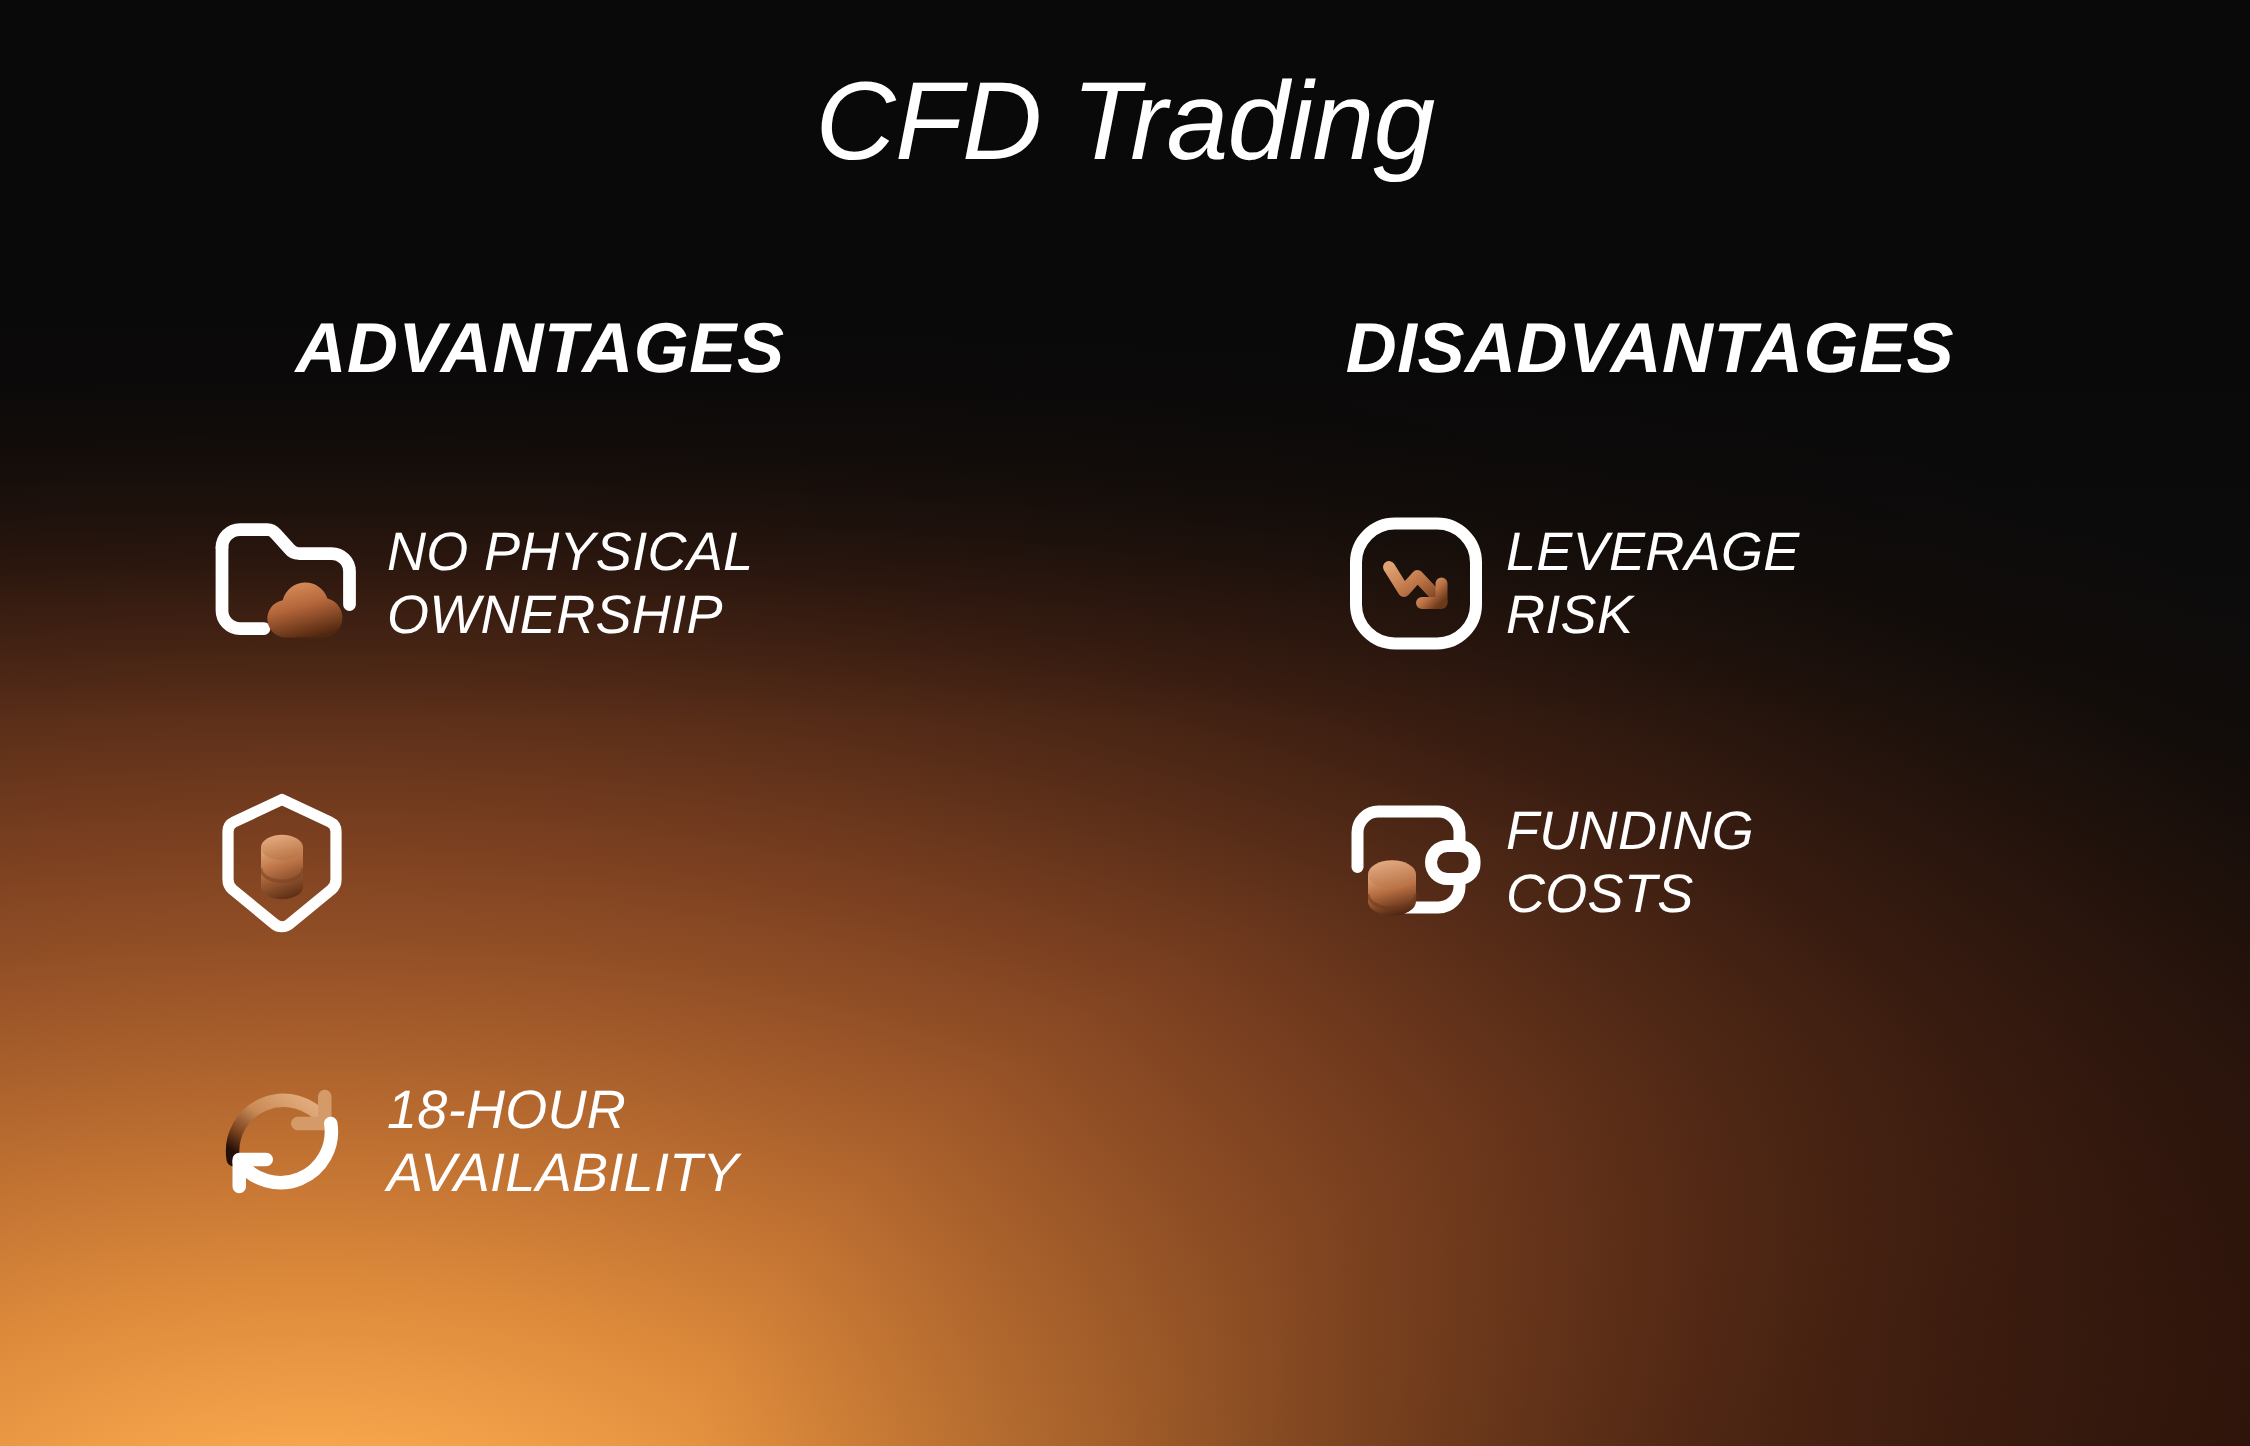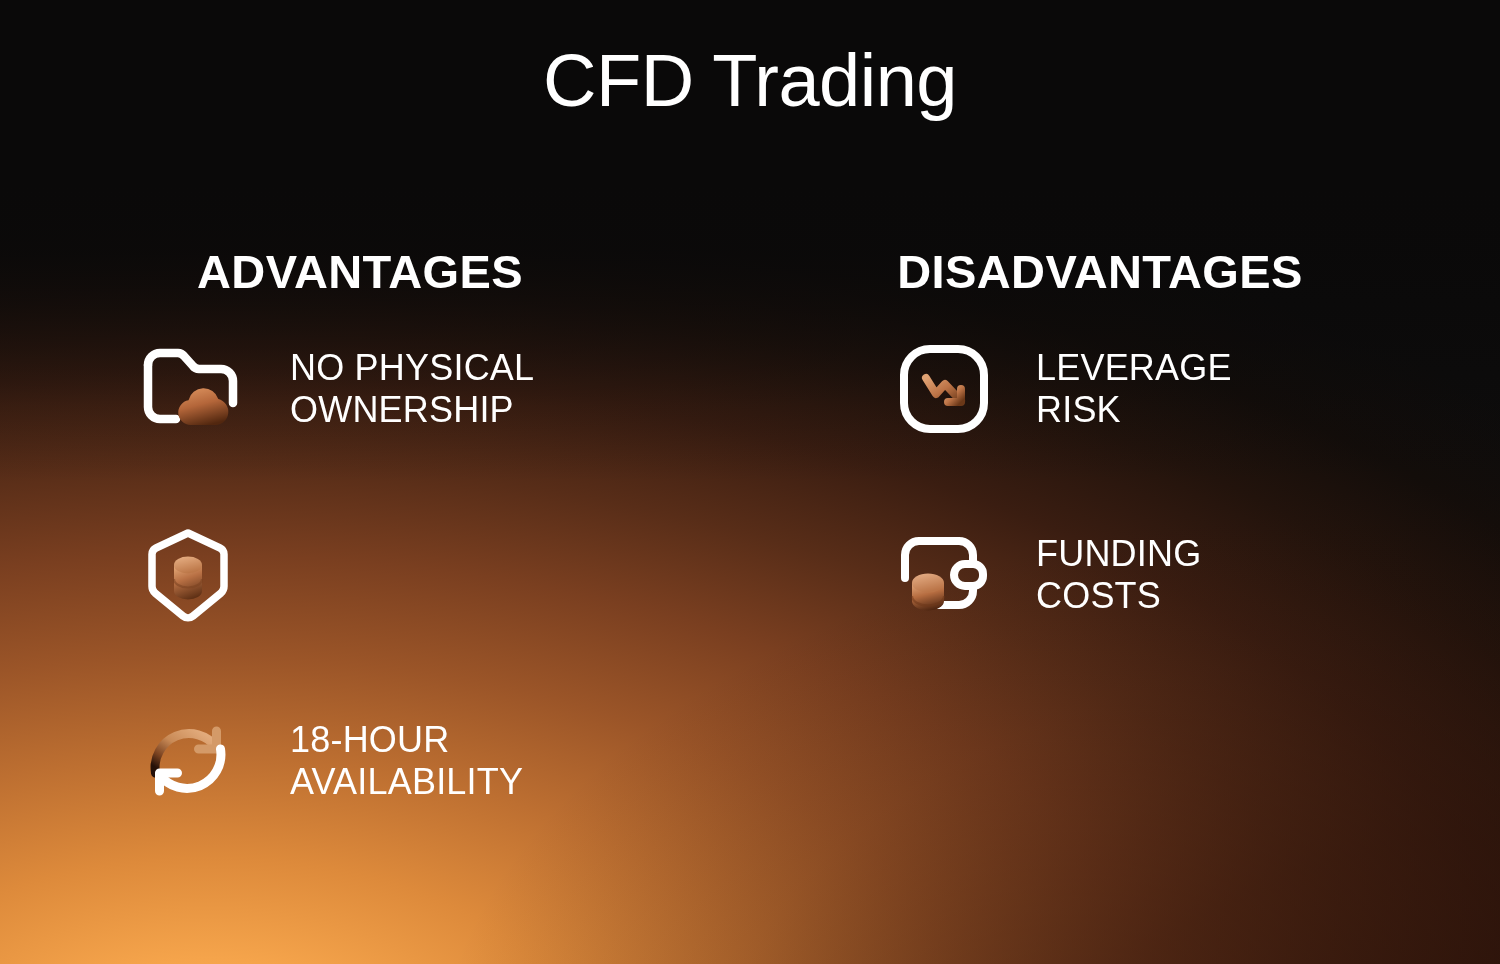--- a/index.html
+++ b/index.html
@@ -7,20 +7,21 @@
     padding: 0;
     background: #000;
   }
   #canvas {
     position: relative;
     width: 1500px;
     height: 964px;
     overflow: hidden;
     font-family: "Liberation Sans", "DejaVu Sans", sans-serif;
     background-color: #0d0c0c;
+    font-style: italic;
   }
   
   .bg-layer { position: absolute; inset: 0; }
   .bg-base {
     background:
       radial-gradient(120% 95% at 14% 108%,
         #ffb75e 0%,
         #f5a44b 9%,
         #dd8a3b 20%,
         #bd6f31 31%,
@@ -81,30 +82,28 @@
   .col-heading {
     position: absolute;
     top: 208px;
     width: 600px;
     text-align: center;
     color: #ffffff;
     font-size: 47px;
     font-weight: 700;
     letter-spacing: 0.4px;
     line-height: 1;
-    margin-top: 40px;
   }
 
   .items { position: absolute; top: 330px; left: 0; width: 620px; }
   .item {
     display: flex;
     align-items: center;
     height: 118px;
     margin-bottom: 68px;
-    gap: 32px;
   }
   .item-icon {
     flex: 0 0 auto;
     width: 96px;
     height: 96px;
     display: flex;
     align-items: center;
     justify-content: center;
     margin-left: 80px;
   }

